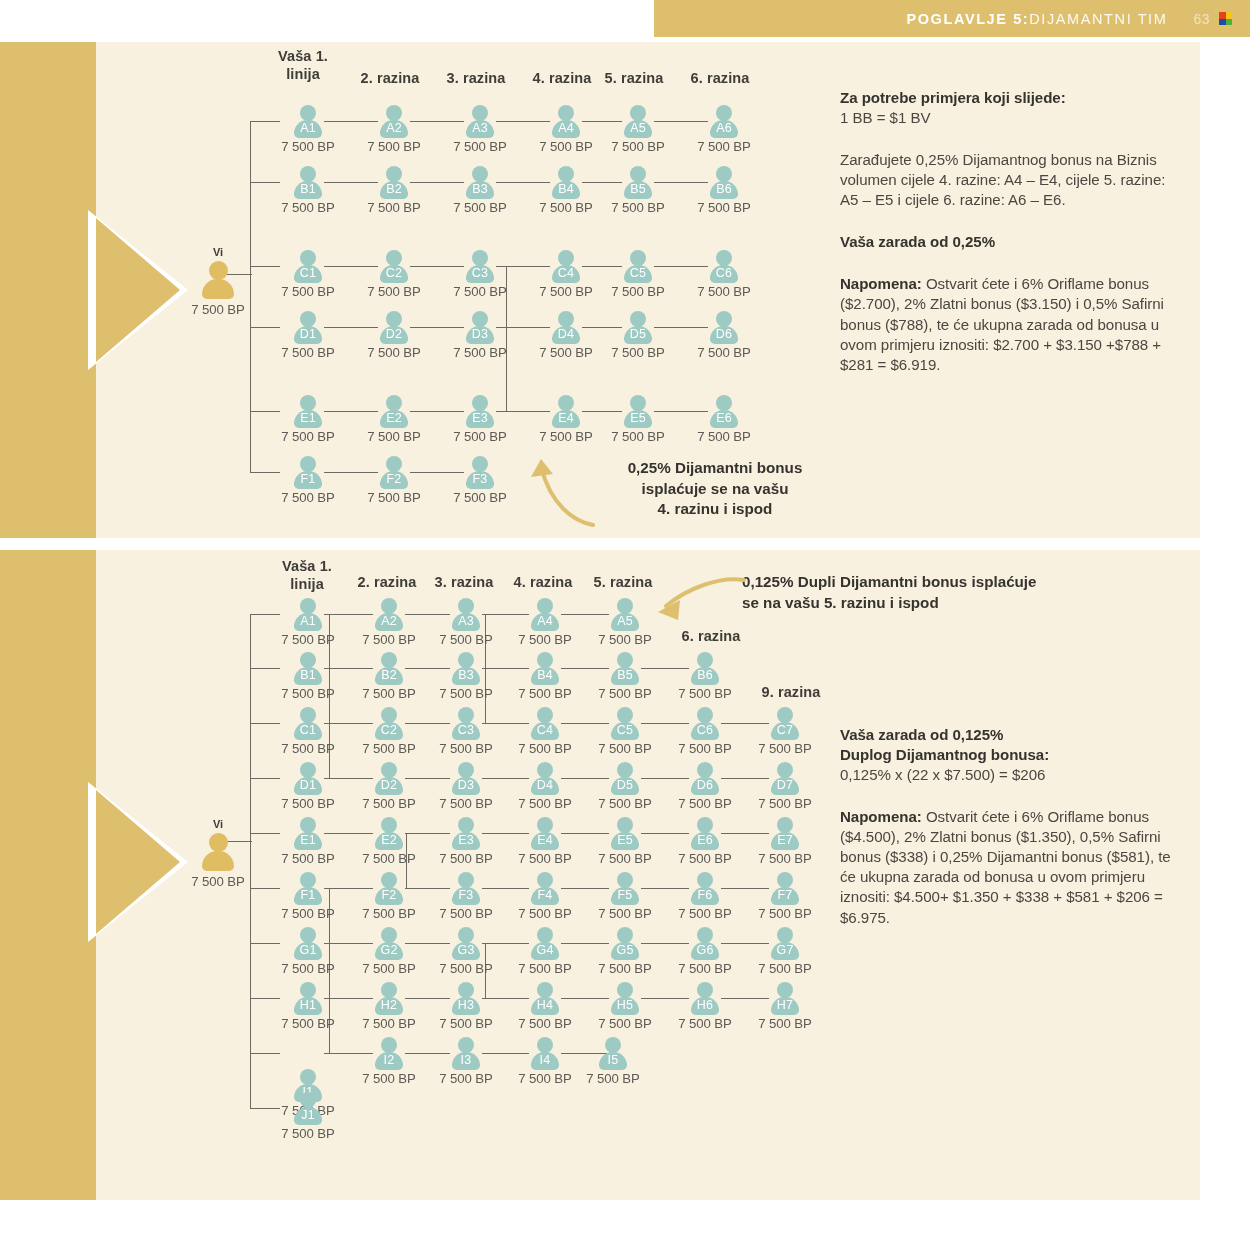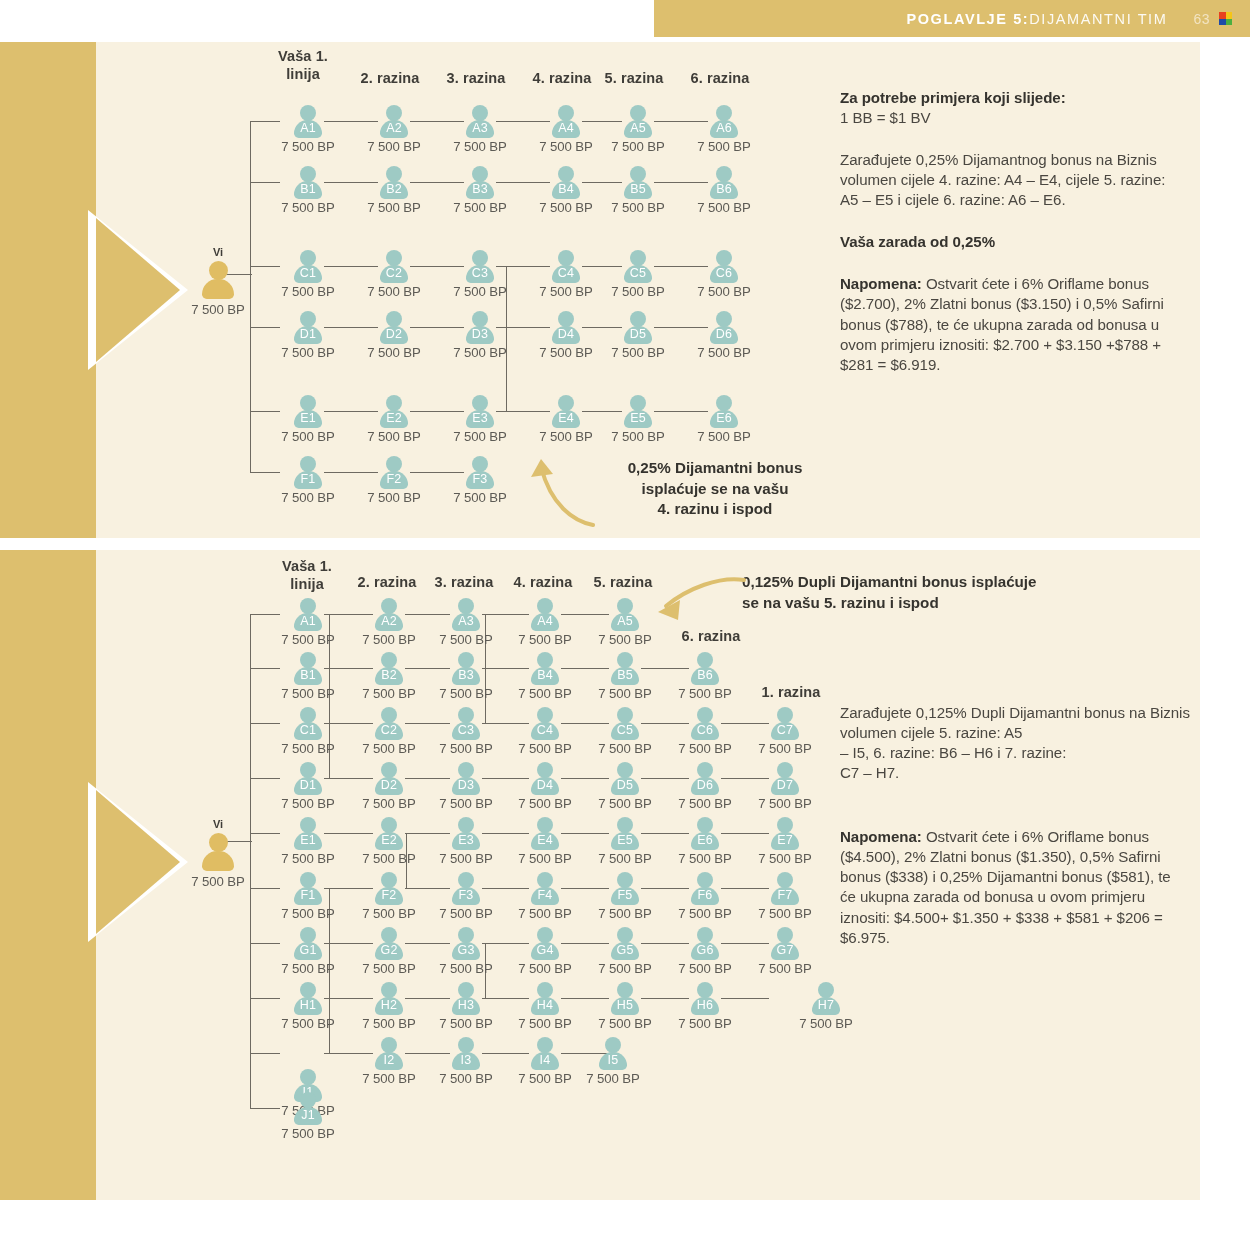--- a/index.html
+++ b/index.html
@@ -458,21 +458,21 @@
     </div>
   </div>
 
 <div id="diagram-bottom" style="position: absolute; left: 0px; top: 0px; width: 1250px; height: 1250px;">
     <div class="col-head" style="left: 262px; top: 558px; width: 90px;">Vaša 1.<br>linija</div>
     <div class="col-head" style="left: 341px; top: 574px; width: 92px;">2. razina</div>
     <div class="col-head" style="left: 418px; top: 574px; width: 92px;">3. razina</div>
     <div class="col-head" style="left: 497px; top: 574px; width: 92px;">4. razina</div>
     <div class="col-head" style="left: 577px; top: 574px; width: 92px;">5. razina</div>
     <div class="col-head" style="left: 665px; top: 628px; width: 92px;">6. razina</div>
-    <div class="col-head" style="left: 745px; top: 684px; width: 92px;">1. razina</div>
+    <div class="col-head" style="left: 745px; top: 684px; width: 92px;">9. razina</div>
     <div class="hline" style="left: 250px; top: 614px; width: 30px;"></div>
     <div class="hline" style="left: 324px; top: 614px; width: 49px;"></div>
     <div class="hline" style="left: 405px; top: 614px; width: 45px;"></div>
     <div class="hline" style="left: 482px; top: 614px; width: 47px;"></div>
     <div class="hline" style="left: 561px; top: 614px; width: 48px;"></div>
     <div class="hline" style="left: 250px; top: 668px; width: 30px;"></div>
     <div class="hline" style="left: 324px; top: 668px; width: 49px;"></div>
     <div class="hline" style="left: 405px; top: 668px; width: 45px;"></div>
     <div class="hline" style="left: 482px; top: 668px; width: 47px;"></div>
     <div class="hline" style="left: 561px; top: 668px; width: 48px;"></div>
@@ -949,21 +949,21 @@
       <div class="bp">7 500 BP</div>
     </div>
     <div class="node" style="left: 663px; top: 982px;">
       <div class="person">
         <div class="head"></div>
         <div class="body"></div>
         <div class="pid">H6</div>
       </div>
       <div class="bp">7 500 BP</div>
     </div>
-    <div class="node" style="left: 784px; top: 982px;">
+    <div class="node" style="left: 743px; top: 982px;">
       <div class="person">
         <div class="head"></div>
         <div class="body"></div>
         <div class="pid">H7</div>
       </div>
       <div class="bp">7 500 BP</div>
     </div>
     <div class="node" style="left: 266px; top: 1069px;">
       <div class="person">
         <div class="head"></div>
@@ -1027,24 +1027,26 @@
   <div class="tblock">
     <p><b>Vaša zarada od 0,25%</b></p>
   </div>
   <div class="spacer-md"></div>
   <div class="tblock">
     <p><b>Napomena:</b><span> Ostvarit ćete i 6% Oriflame bonus ($2.700), 2% Zlatni bonus ($3.150) i 0,5% Safirni bonus ($788), te će ukupna zarada od bonusa u ovom primjeru iznositi: $2.700 + $3.150 +$788 + $281 = $6.919.</span></p>
   </div>
 </div>
 
 <div class="textcol" id="textcol-bottom" style="left:840px; top:703px;">
+  <div class="spacer-md"></div>
   <div class="tblock">
-    <p id="tb-body">Zarađujete 0,125% Dupli Dijamantni bonus na Biznis volumen cijele 5. razine: A5<br>– I5, 6. razine: B6 – H6 i 7. razine:<br>C7 – H7.</p>
+    <p><b>Vaša zarada od 0,125%</b></p>
+    <p><b>Duplog Dijamantnog bonusa:</b></p>
+    <p>0,125% x (22 x $7.500) = $206</p>
   </div>
-  <div class="spacer-md"></div>
   <div class="spacer-md"></div>
   <div class="tblock">
     <p><b>Napomena:</b><span> Ostvarit ćete i 6% Oriflame bonus ($4.500), 2% Zlatni bonus ($1.350), 0,5% Safirni bonus ($338) i 0,25% Dijamantni bonus ($581), te će ukupna zarada od bonusa u ovom primjeru iznositi: $4.500+ $1.350 + $338 + $581 + $206 = $6.975.</span></p>
   </div>
 </div>
 
 <div class="callout" id="callout-top" style="left:595px; top:458px; width:240px;">0,25% Dijamantni bonus<br>isplaćuje se na vašu<br>4. razinu i ispod</div>
 <div class="callout left-align" id="callout-bottom" style="left:742px; top:572px; width:400px;">0,125% Dupli Dijamantni bonus isplaćuje<br>se na vašu 5. razinu i ispod</div>
 
 <svg class="arrow-svg" id="arrow-top" width="90" height="90" style="left:515px; top:443px;">

